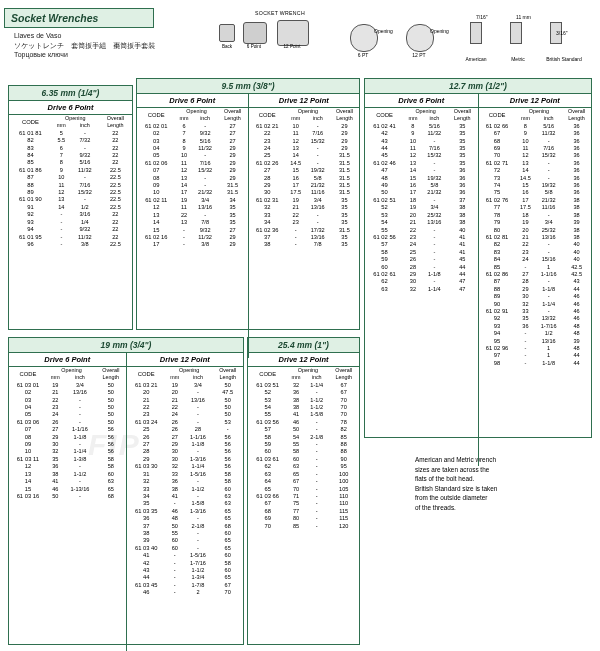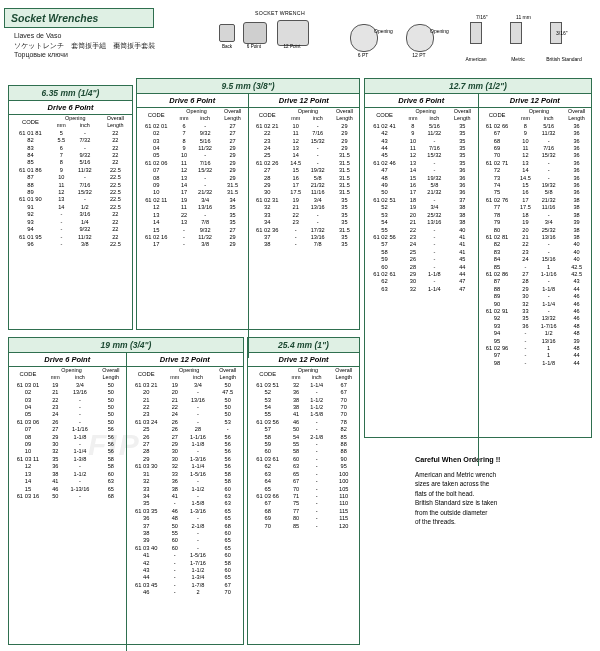--- a/index.html
+++ b/index.html
@@ -1318,21 +1318,20 @@
               <td>85</td>
               <td>-</td>
               <td>120</td>
             </tr>
           </tbody>
         </table>
       </div>
   </div>
 
   <div class="note">
-    <div class="nt">Careful When Ordering !!</div>
     <div>American and Metric wrench</div>
     <div>sizes are  taken across the</div>
     <div>flats of the bolt head.</div>
     <div>British Standard size is taken</div>
     <div>from the outside diameter</div>
     <div>of the threads.</div>
   </div>
 
 </div>
 

